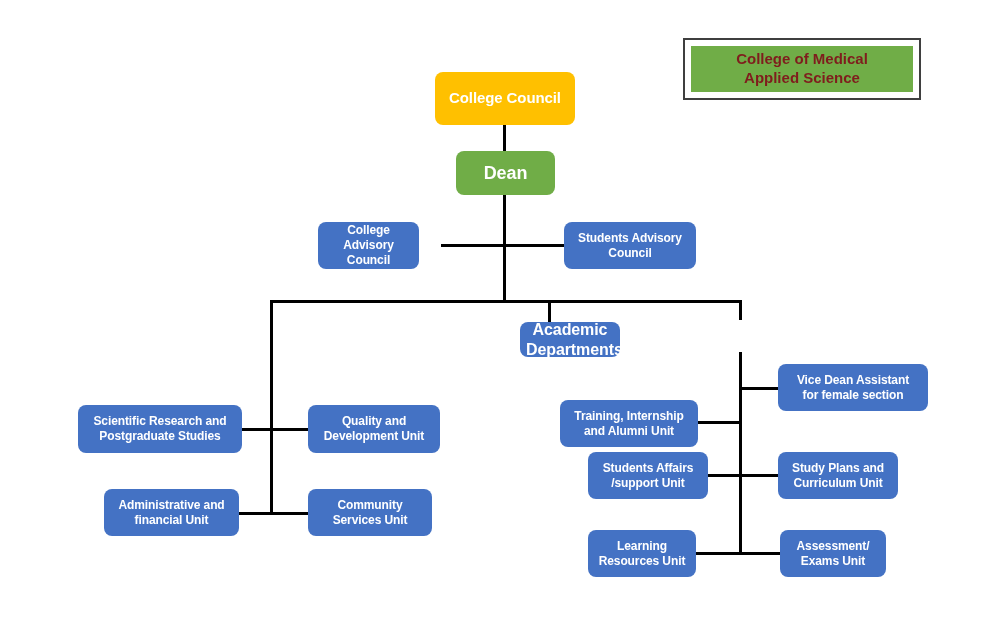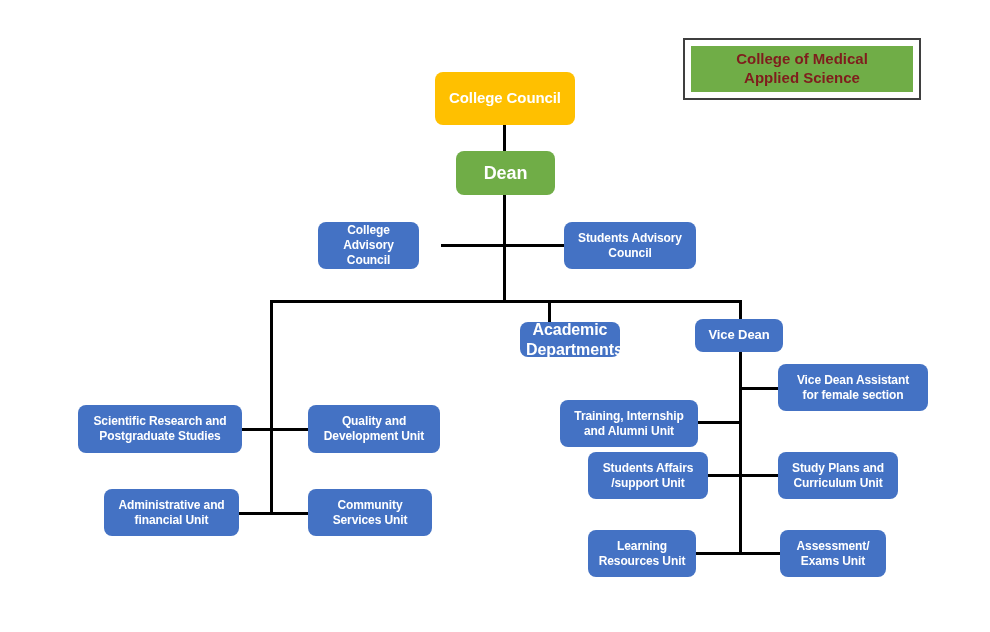--- a/index.html
+++ b/index.html
@@ -124,23 +124,20 @@
     </span>
   </div>
 
   <div class="node blue" style="left:500px; top:322px; width:100px; height:35px; font-size:16px;margin-left:20px;">
     <span class="label">
       <span>Academic</span><br>
       <span>Departments</span>
     </span>
   </div>
 
-  <div class="node blue" style="left:695px; top:319px; width:88px; height:33px; font-size:13px;">
-    <span class="label">Vice Dean</span>
-  </div>
 
   <div class="node blue" style="left:78px; top:405px; width:164px; height:48px; font-size:12px;">
     <span class="label">
       <span>Scientific Research and</span><br>
       <span>Postgraduate Studies</span>
     </span>
   </div>
 
   <div class="node blue" style="left:308px; top:405px; width:132px; height:48px; font-size:12px;">
     <span class="label">

